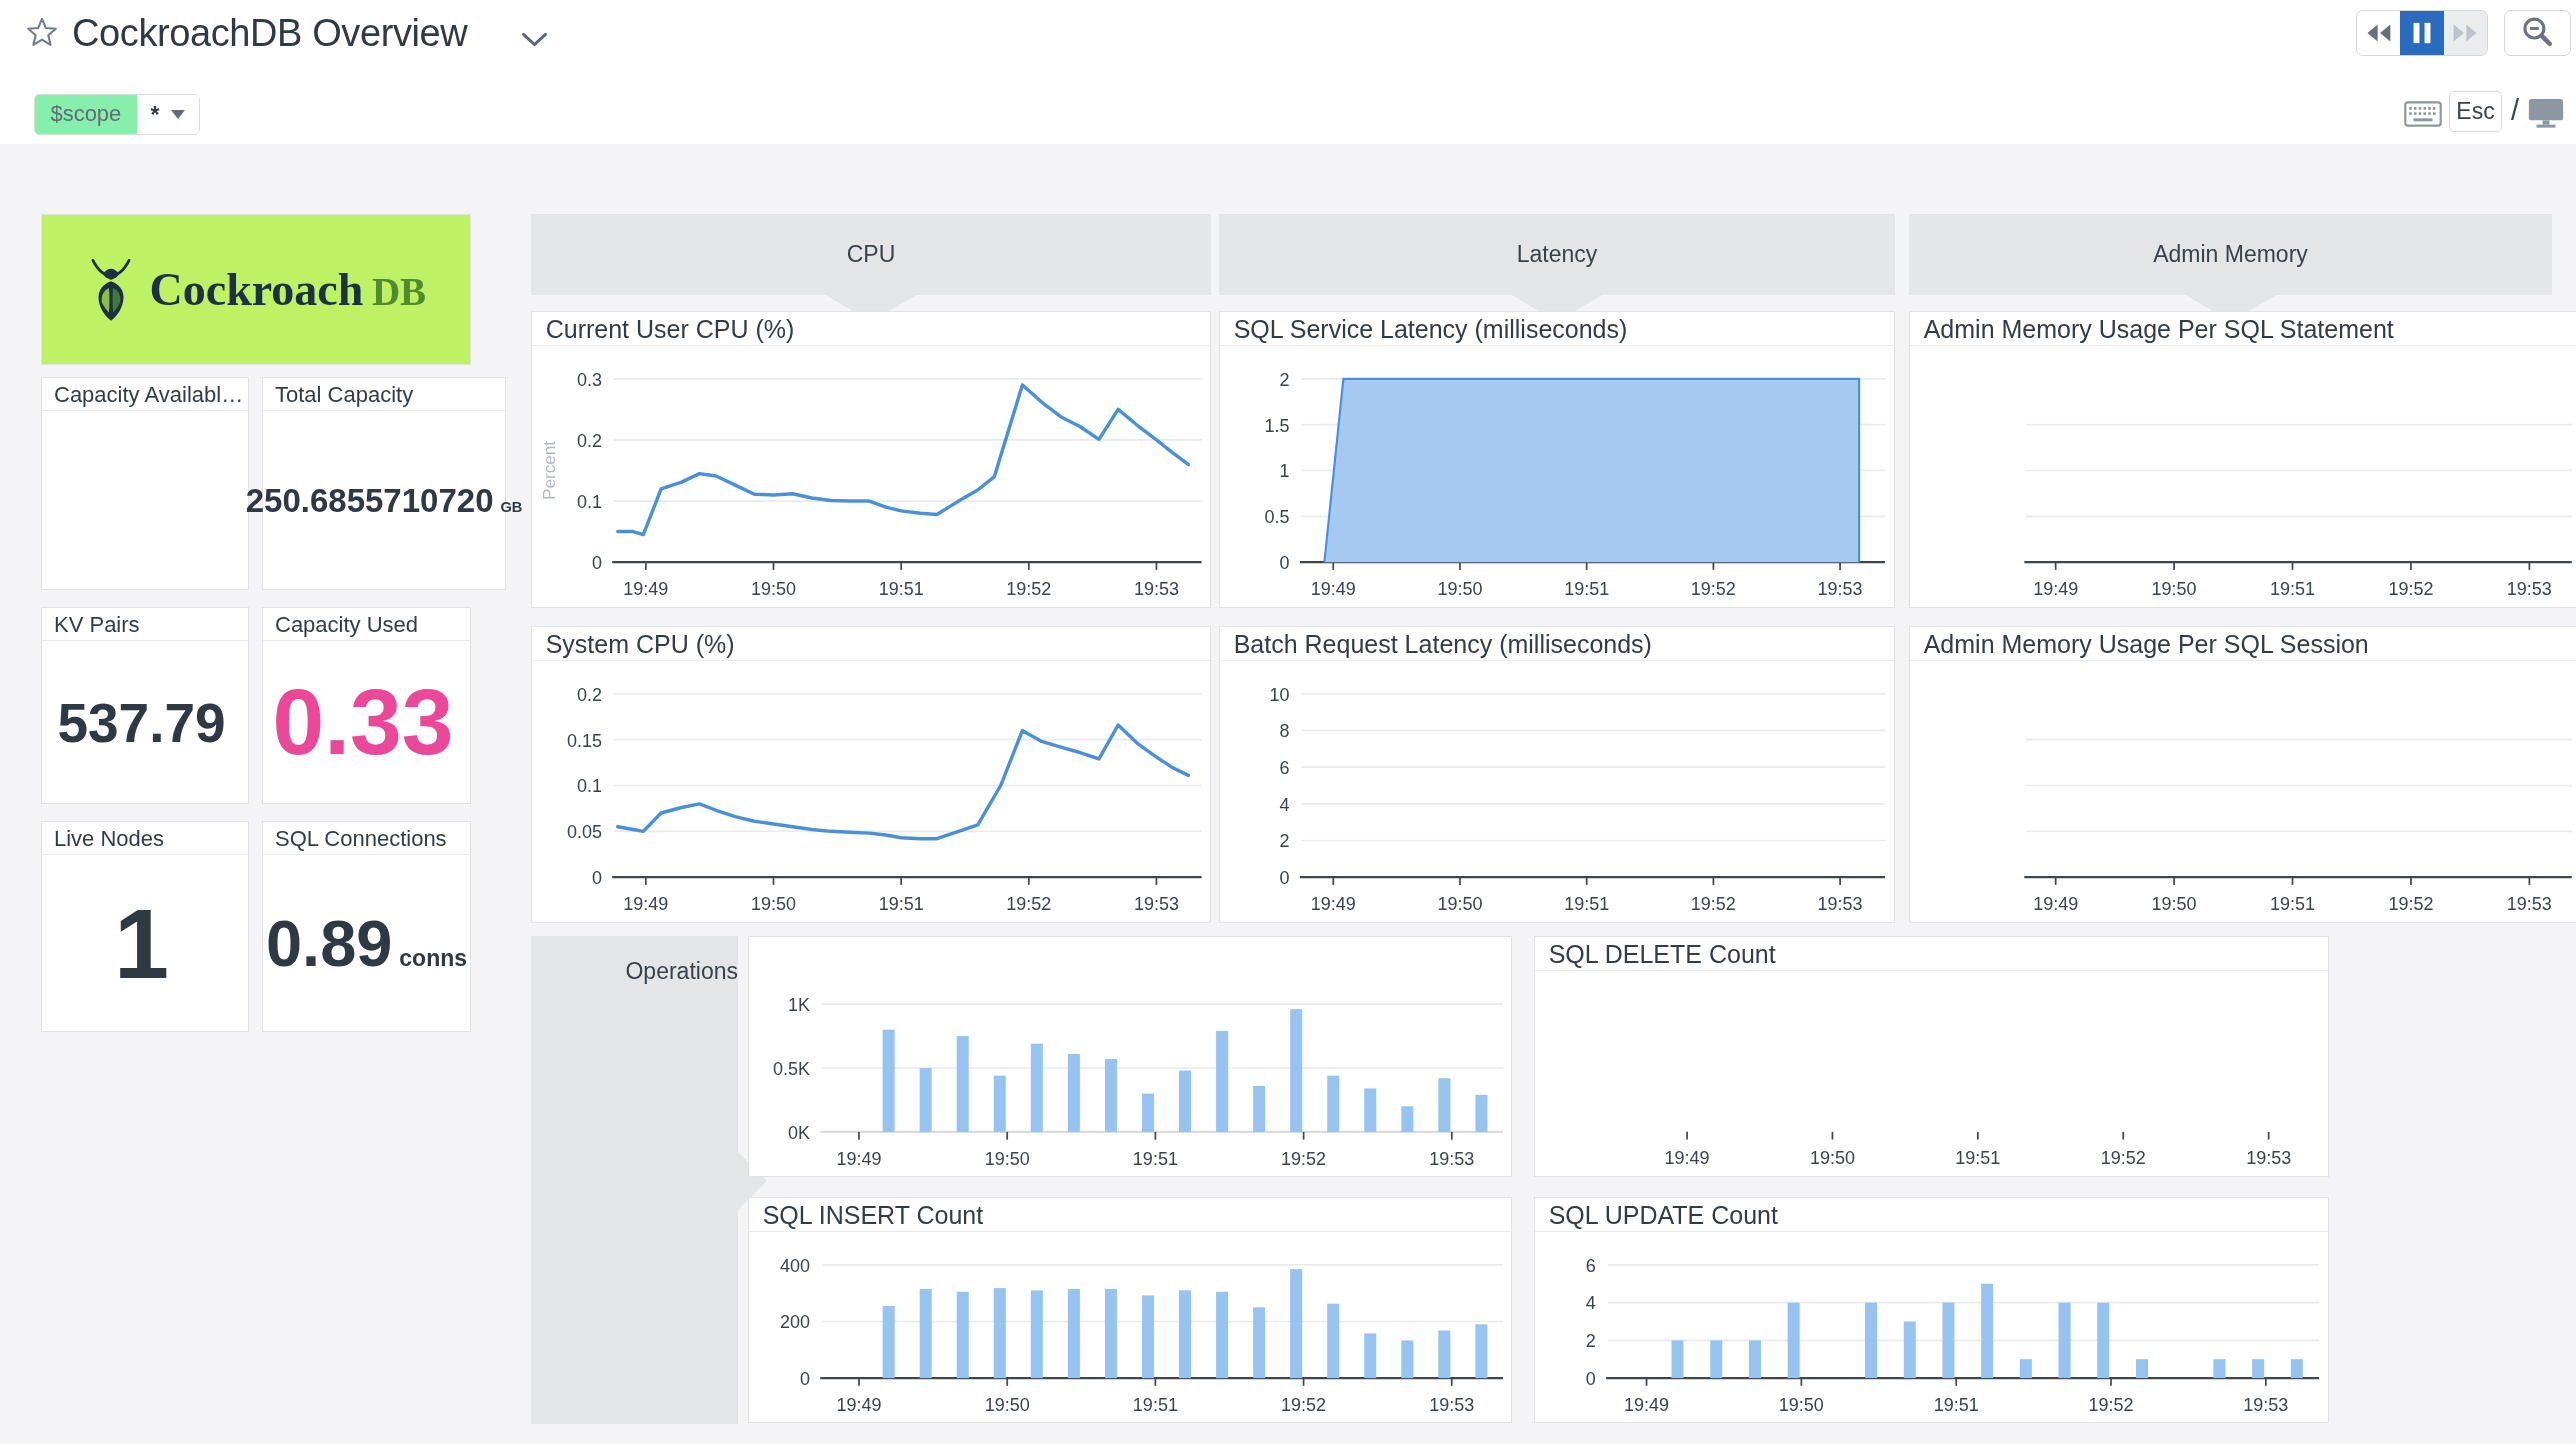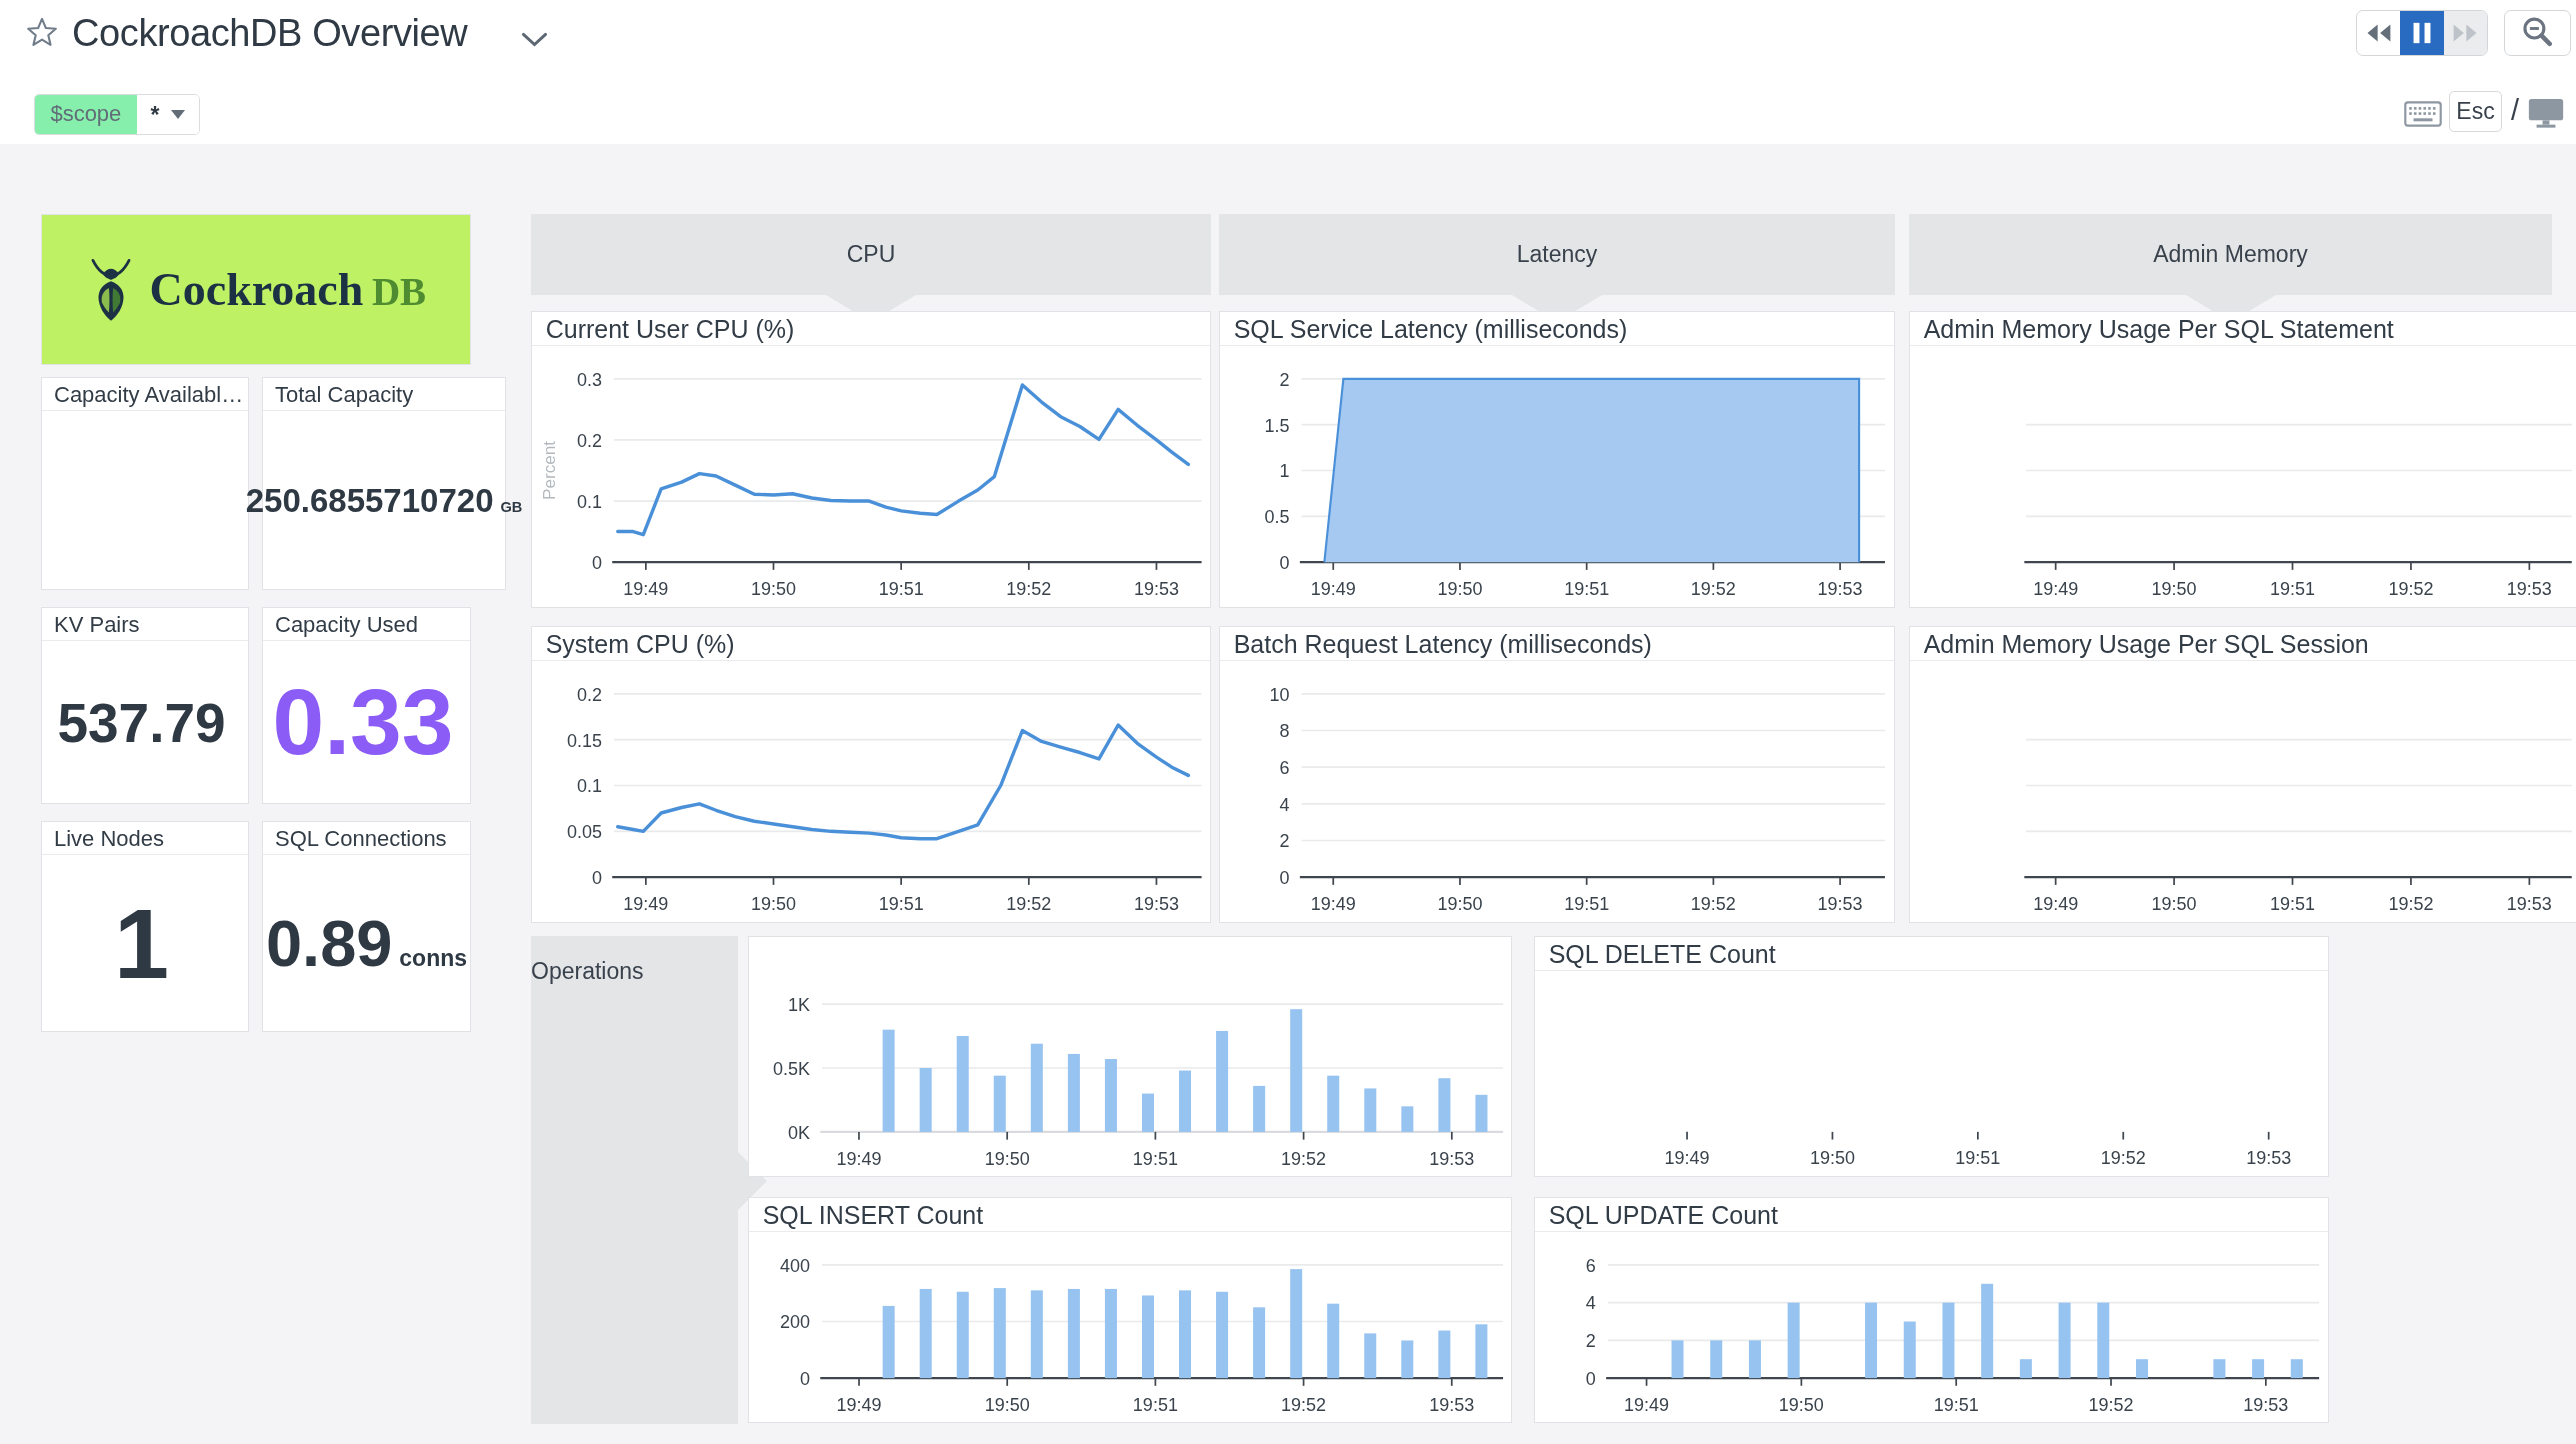--- a/index.html
+++ b/index.html
@@ -42,21 +42,21 @@
   .s1 .stat-val { font-size:86px; }
   .s2 .stat-val { font-size:33px; } .s2 .stat-unit { font-size:14.6px; }
   .s3 .stat-val { font-size:55px; }
   .s4 .stat-val { font-size:93px; }
   .s5 .stat-val { font-size:99px; }
   .s6 .stat-val { font-size:65px; } .s6 .stat-unit { font-size:23px; }
   
   .group-h { position:absolute; background:#e4e5e7; display:flex; align-items:center; justify-content:center; font-size:23px; color:#39424c; cursor:pointer; }
   .notch-down { position:absolute; top:81px; left:50%; margin-left:-45px; width:0; height:0; border-left:45px solid transparent; border-right:45px solid transparent; border-top:27.4px solid #e4e5e7; }
   .ops-bar { position:absolute; left:531px; top:936px; width:207px; height:488px; background:#e4e5e7; cursor:pointer; }
-  .ops-label { padding-top:22px; text-align:left; font-size:23px; color:#39424c; }
+  .ops-label { padding-top:22px; text-align:right; font-size:23px; color:#39424c; }
   .notch-right { position:absolute; right:-29px; top:216px; width:0; height:0; border-top:29px solid transparent; border-bottom:29px solid transparent; border-left:29px solid #e4e5e7; }
   svg text { font-family:"Liberation Sans",sans-serif; }
 </style>
 </head>
 <body>
 
 <div class="topbar">
   <svg class="icon-abs" style="left:24px; top:15.4px;" width="36" height="36" viewBox="0 0 24 24">
     <path d="M12 2.6l2.6 6.1 6.6.5-5 4.3 1.5 6.4L12 16.4 6.3 19.9l1.5-6.4-5-4.3 6.6-.5z" fill="none" stroke="#707c89" stroke-width="1.4" stroke-linejoin="round"></path>
   </svg>
@@ -161,21 +161,21 @@
   <div class="stat-body">
       <span class="stat-val" style="color: rgb(46, 57, 68);">
         <span>537.79</span>
         <span class="stat-unit"></span>
       </span>
     </div>
 </div>
 <div class="stat-card s4" style="left:262px; top:607px; width:209px; height:197px;">
   <div class="stat-title">Capacity Used</div>
   <div class="stat-body">
-      <span class="stat-val" style="color: #8b5cf6;">
+      <span class="stat-val" style="color: #ec4899;">
         <span>0.33</span>
         <span class="stat-unit"></span>
       </span>
     </div>
 </div>
 <div class="stat-card s5" style="left:41px; top:821px; width:208px; height:211px;">
   <div class="stat-title">Live Nodes</div>
   <div class="stat-body">
       <span class="stat-val" style="color: rgb(46, 57, 68);">
         <span>1</span>

